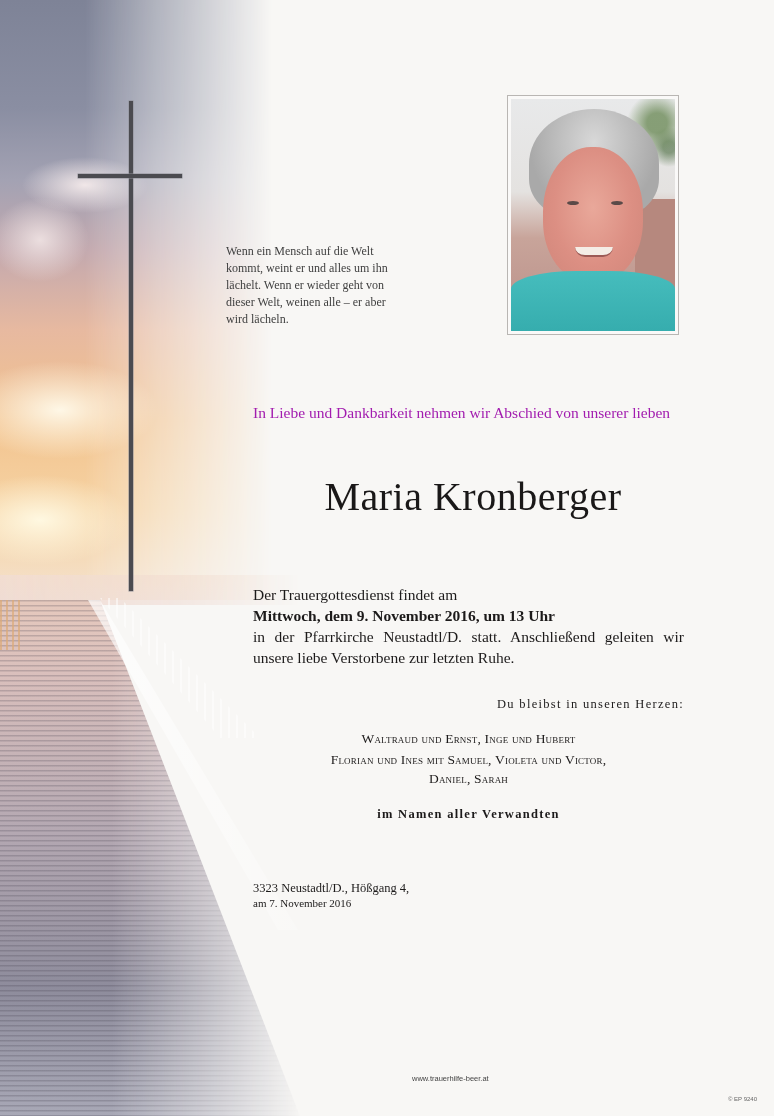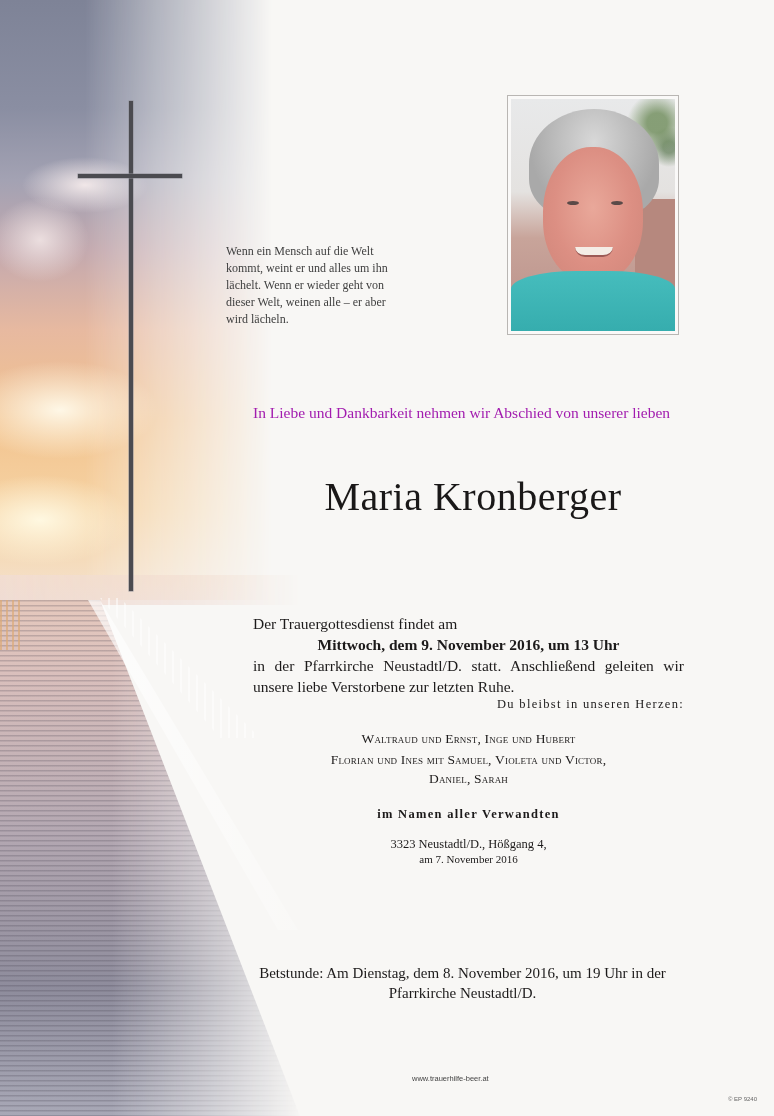--- a/index.html
+++ b/index.html
@@ -92,39 +92,39 @@
   .name {
     position: absolute; left: 253px; top: 473px; width: 440px; text-align: center;
     font-size: 40px; line-height: 48px; letter-spacing: 0.5px; color: #1a1818;
   }
   .died {
     position: absolute; left: 253px; top: 524px; width: 431px;
     font-size: 15.5px; line-height: 20px; text-align: justify; text-align-last: left;
   }
   .service {
     position: absolute; left: 253px; top: 584px; width: 431px;
-    font-size: 15.5px; line-height: 21px; margin-top: 29px;
-  }
-  .service .bold { display: block; text-align: center; font-weight: bold; }
+    font-size: 15.5px; line-height: 21px;
+  }
+  .service .bold { display: block; text-align: left; font-weight: bold; }
   .service .just { text-align: justify; text-align-last: left; display: block; }
 
   .hearts {
     position: absolute; left: 253px; top: 696px; width: 431px; text-align: right;
     font-size: 12.5px; letter-spacing: 1.3px; line-height: 16px;
   }
   .family {
     position: absolute; left: 253px; top: 728px; width: 431px; text-align: center;
     font-size: 13.5px; line-height: 22px; font-variant: small-caps; letter-spacing: 0.2px;
   }
   .relatives {
     position: absolute; left: 253px; top: 806px; width: 431px; text-align: center;
     font-size: 12.5px; letter-spacing: 1.3px; line-height: 16px; font-weight: bold;
   }
   .address {
-    position: absolute; left: 253px; top: 836px; width: 431px; text-align: center;
+    position: absolute; left: 253px; top: 880px; width: 431px; text-align: left;
     font-size: 12.5px; line-height: 16px;
   }
   .address .date { display: block; font-size: 11px; line-height: 14px; }
   .prayer {
     position: absolute; left: 215px; top: 963px; width: 495px; text-align: center;
     font-size: 15px; line-height: 20px;
   }
   .website {
     position: absolute; left: 412px; top: 1074px;
     font-family: "Liberation Sans", "DejaVu Sans", sans-serif; font-size: 7.5px; color: #444;
@@ -194,20 +194,16 @@
     <div style="line-height:20px">Florian und Ines mit Samuel, Violeta und Victor,</div>
     <div style="line-height:18px">Daniel, Sarah</div>
   </div>
   <div class="relatives">im Namen aller Verwandten</div>
 
   <div class="address">
     <div>3323 Neustadtl/D., Hößgang 4,</div>
     <span class="date">am 7. November 2016</span>
   </div>
 
-  <div class="prayer">
-    <div>Betstunde: Am Dienstag, dem 8. November 2016, um 19 Uhr in der</div>
-    <div>Pfarrkirche Neustadtl/D.</div>
-  </div>
 
   <div class="website">www.trauerhilfe-beer.at</div>
   <div class="code">© EP 9240</div>
 </div>
 
 </body></html>

